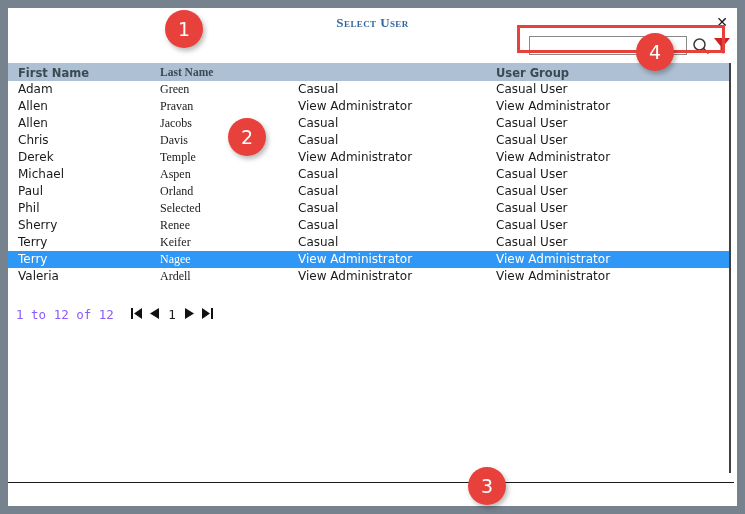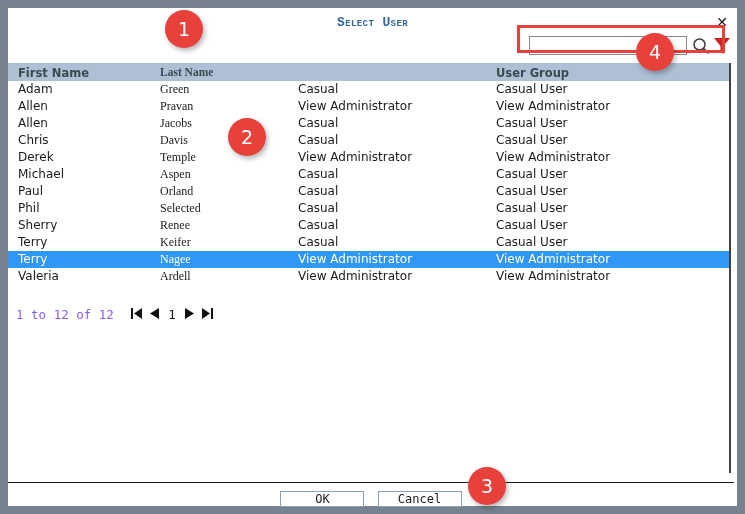--- a/index.html
+++ b/index.html
@@ -35,21 +35,21 @@
     position: absolute;
     left: 0; top: 0;
     width: 729px; height: 28px;
     background: #ffffff;
   }
   #dialog-title {
     position: absolute;
     left: 0; top: 7px;
     width: 729px;
     text-align: center;
-    font-family: Liberation Mono, monospace;
+    font-family: Liberation Serif, serif;
     font-variant: small-caps;
     font-weight: bold;
     font-size: 13px;
     color: #33679c;
     letter-spacing: .4px;
   }
   #close-button {
     position: absolute;
     right: 6px; top: 5px;
     width: 18px; height: 18px;
@@ -380,24 +380,20 @@
           <svg width="14" height="17" viewBox="0 0 14 17">
             <polygon points="2,3 2,14 10,8.5" fill="#111"></polygon>
             <rect x="11" y="3" width="2" height="11" fill="#111"></rect>
           </svg>
         </span>
       </div>
 
     </div>
 
     <div id="footer-rule"></div>
-    <div id="footer-buttons">
-      <span class="dlg-button">OK</span>
-      <span class="dlg-button">Cancel</span>
-    </div>
 
   </div>
 
   <div id="annot-rect-search"></div>
   <div class="annot-badge" id="badge-1">1</div>
   <div class="annot-badge" id="badge-2">2</div>
   <div class="annot-badge" id="badge-3">3</div>
   <div class="annot-badge" id="badge-4">4</div>
 </div>
 

